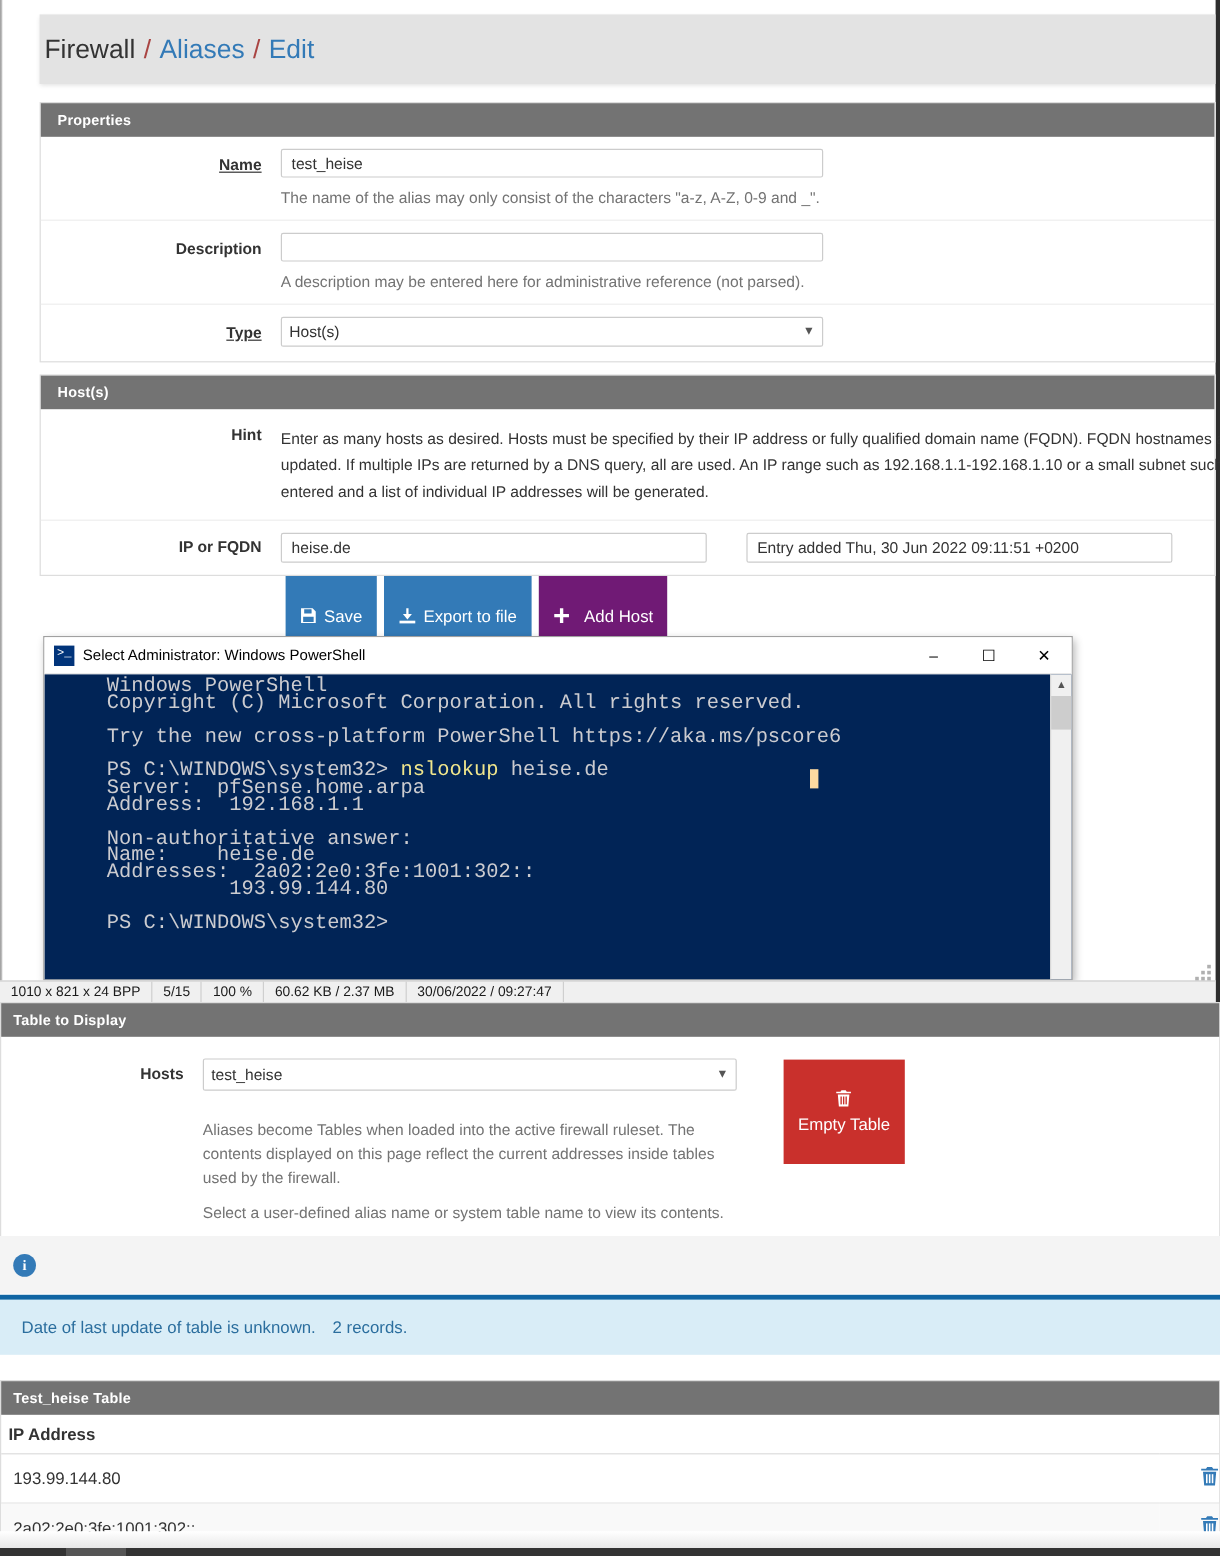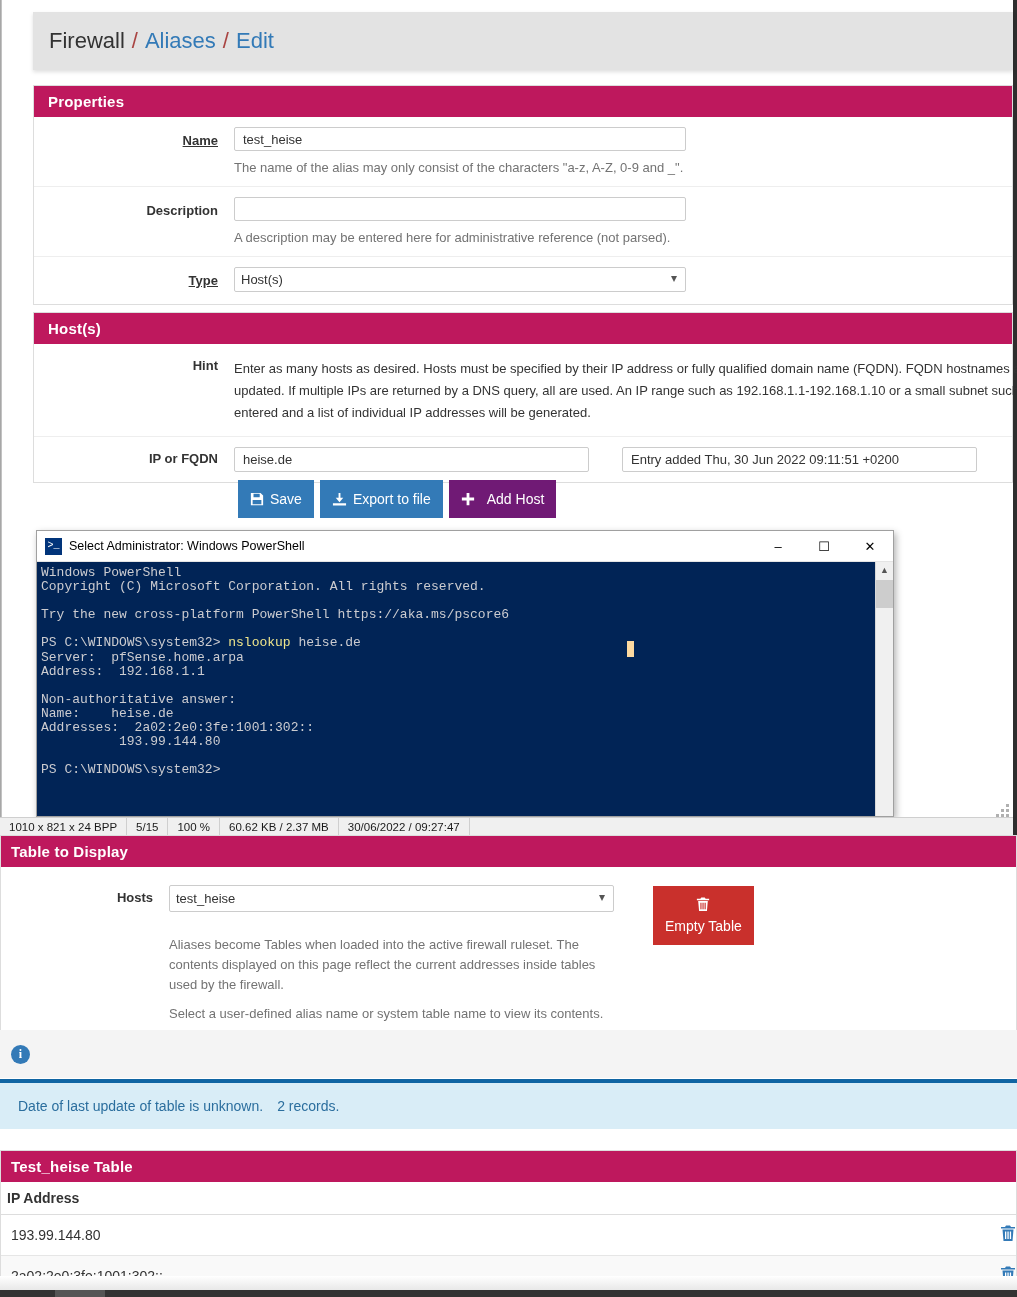--- a/index.html
+++ b/index.html
@@ -35,21 +35,21 @@
   }
 
   
   #breadcrumb-bar {
     position: absolute;
     left: 33px; top: 12px;
     width: 980px; height: 58px;
     background: #e3e3e3;
     box-shadow: 0 2px 4px rgba(0,0,0,0.13);
     display: flex; align-items: center;
-    padding-left: 16px;
+    padding-left: 4px;
     box-sizing: border-box;
   }
   #breadcrumb-bar .crumb {
     font-size: 22px;
     color: #333;
     font-weight: 400;
   }
   #breadcrumb-bar .crumb.link { color: #337ab7; cursor: pointer; }
   #breadcrumb-bar .sep {
     font-size: 22px; color: #a94442; margin: 0 7px;
@@ -58,24 +58,24 @@
   
   .panel {
     position: absolute;
     left: 33px;
     width: 980px;
     background: #fff;
     border: 1px solid #ddd;
     box-sizing: border-box;
   }
   .panel-heading {
-    background: #be185d;
+    background: #737373;
     color: #fff;
     font-weight: bold;
-    font-size: 15px;
+    font-size: 12px;
     padding: 7px 0 7px 14px;
     letter-spacing: .2px;
   }
   .form-row {
     display: flex;
     border-bottom: 1px solid #eee;
     padding: 10px 0 8px 0;
     box-sizing: border-box;
   }
   .form-row:last-child { border-bottom: none; }
@@ -132,21 +132,21 @@
   
   .btn {
     display: inline-flex;
     align-items: center;
     gap: 6px;
     border: none;
     border-radius: 0;
     color: #fff;
     font-family: "Liberation Sans", sans-serif;
     font-size: 14px;
-    padding: 11px 12px;
+    padding: 25px 12px;
     cursor: pointer;
   }
   .btn-primary { background: #337ab7; }
   .btn-success { background: #701a75; gap: 12px; }
   .btn-danger  { background: #c9302c; flex-direction: column; }
   .btn svg { display: block; }
 
   
   #ps-window {
     position: absolute;
@@ -188,26 +188,27 @@
   #ps-body {
     position: relative;
     height: 257px;
     background: #012456;
     display: flex;
   }
   #ps-console {
     flex: 1;
     padding: 4px 0 0 4px;
     font-family: "Liberation Mono", monospace;
-    font-size: 13px;
+    font-size: 17px;
     line-height: 14.1px;
     color: #ccccd0;
     white-space: pre;
     overflow: hidden;
     position: relative;
+    margin-left: 48px;
   }
   #ps-console .kw { color: #f0e68c; }
   #ps-cursor {
     position: absolute;
     left: 590px; top: 79px;
     width: 7px; height: 16px;
     background: #fcd9a0;
   }
   #ps-scroll {
     width: 17px;

